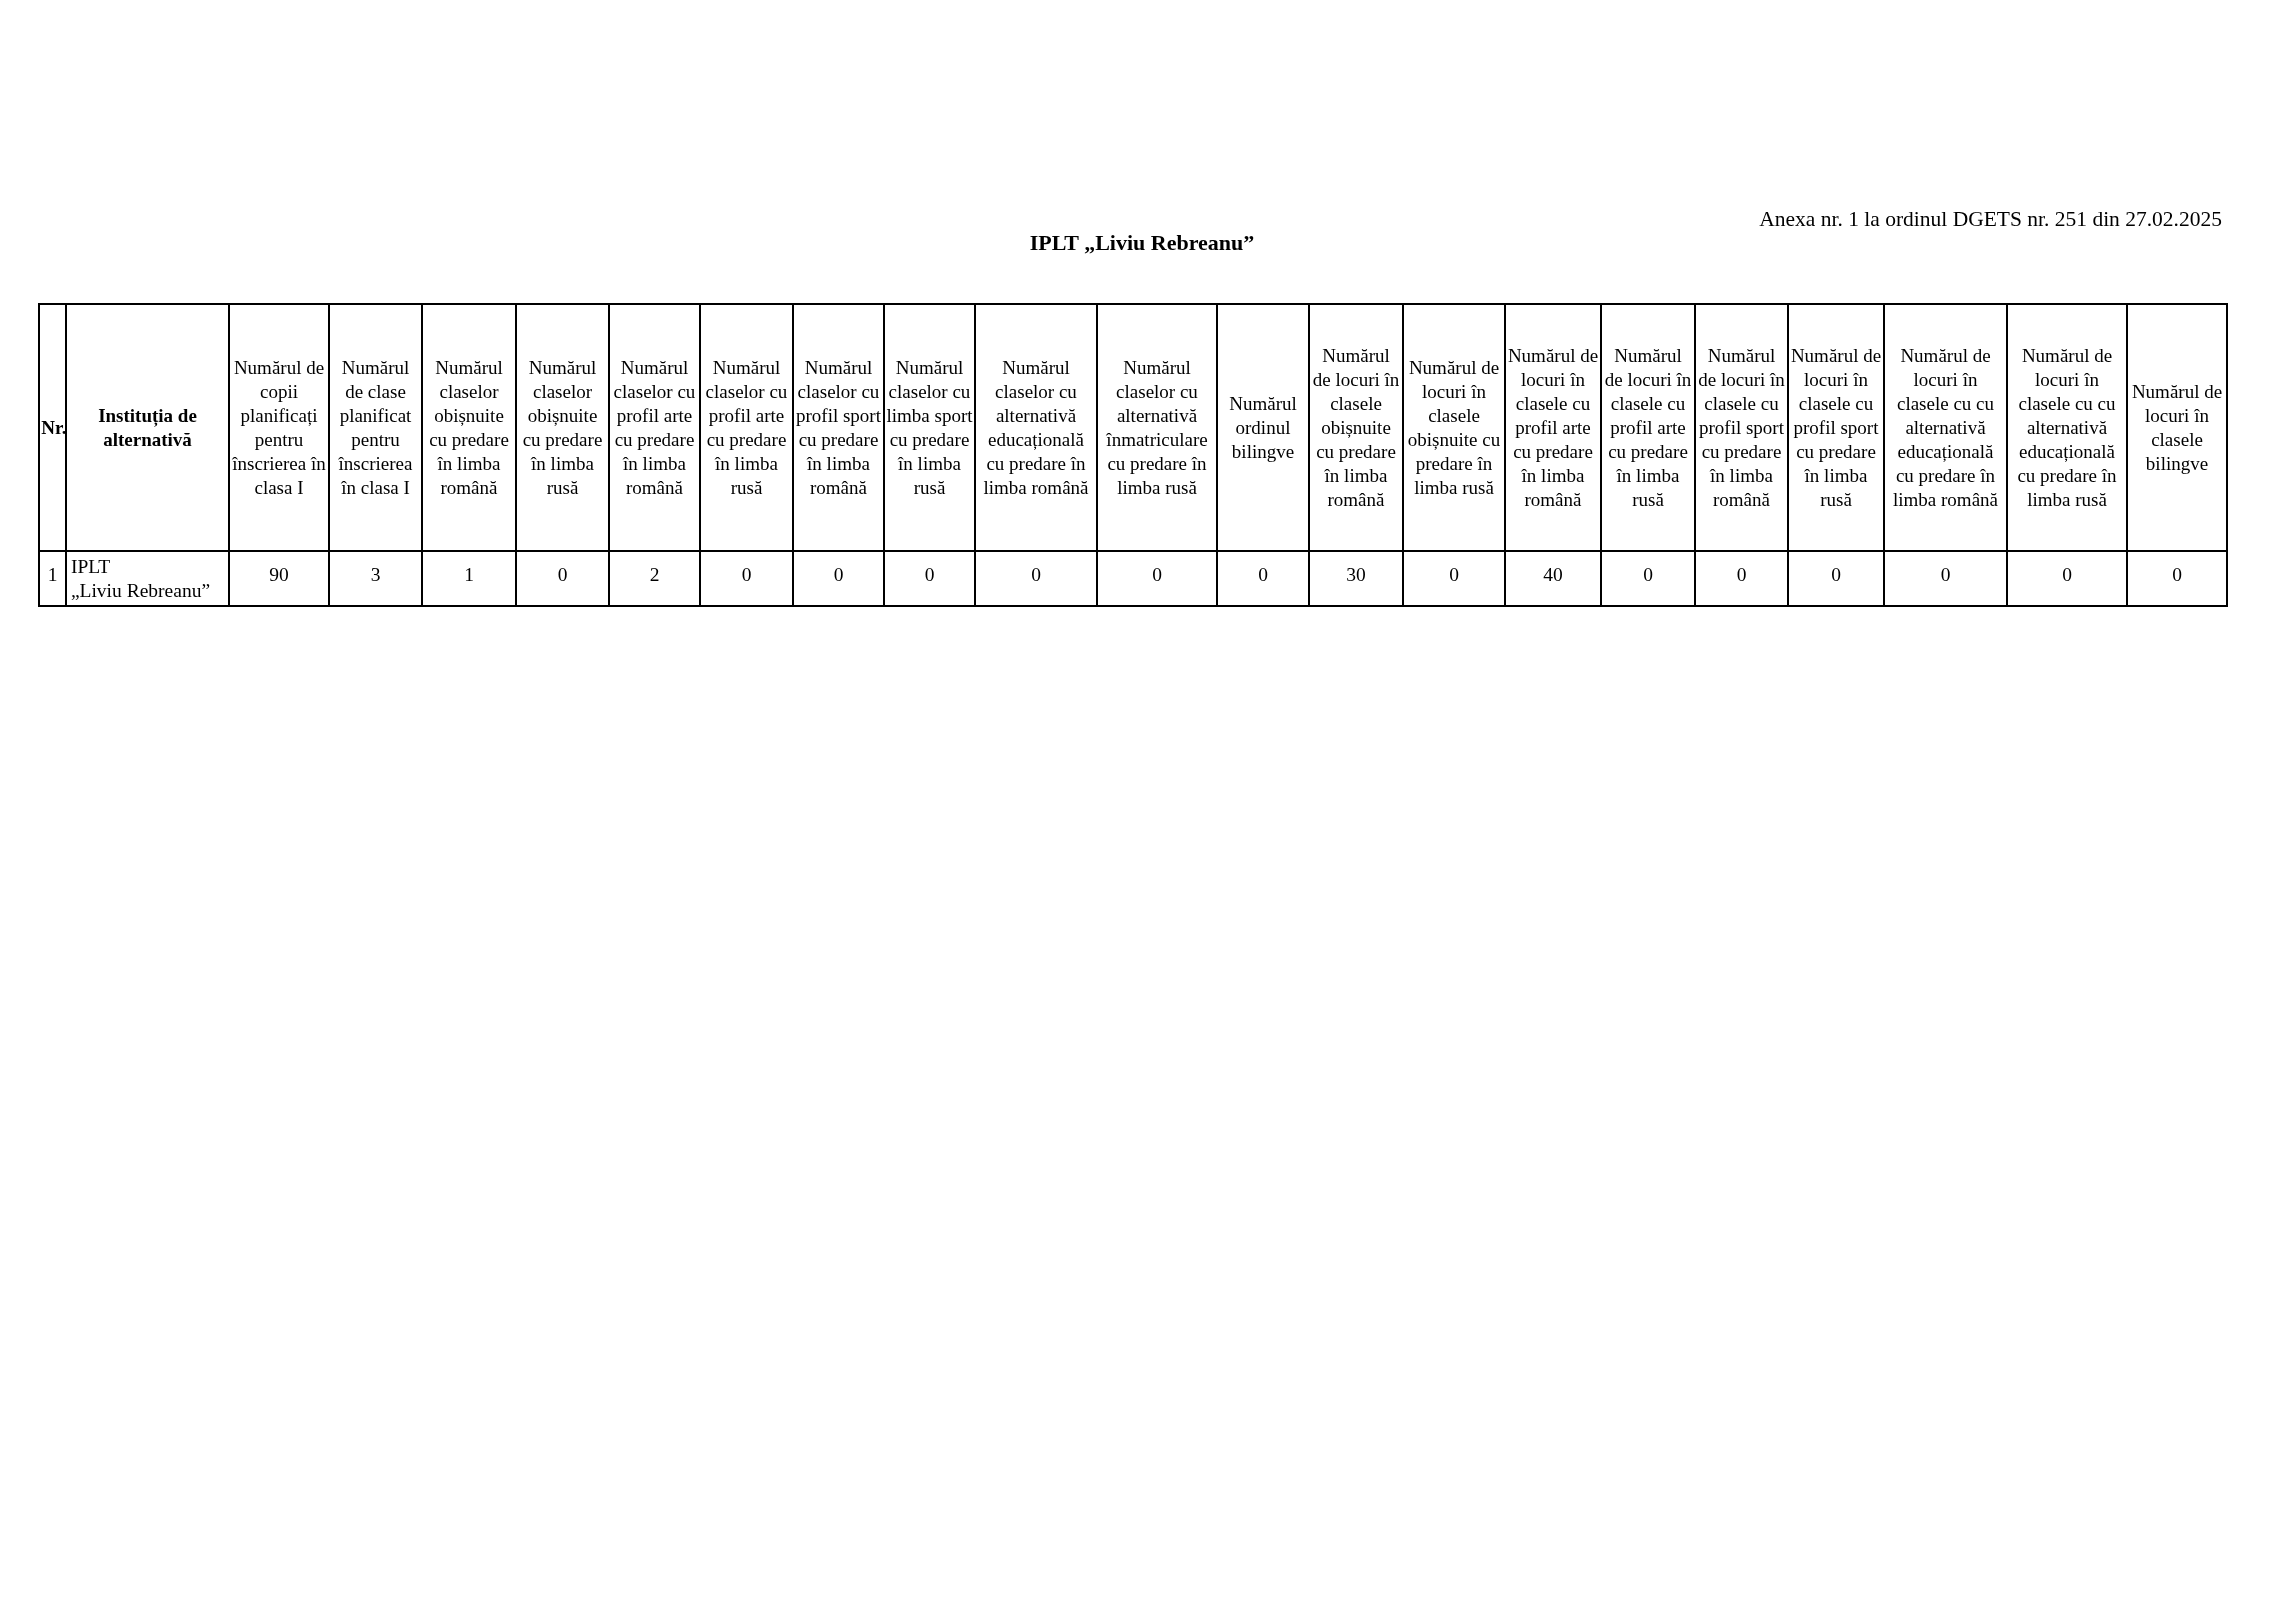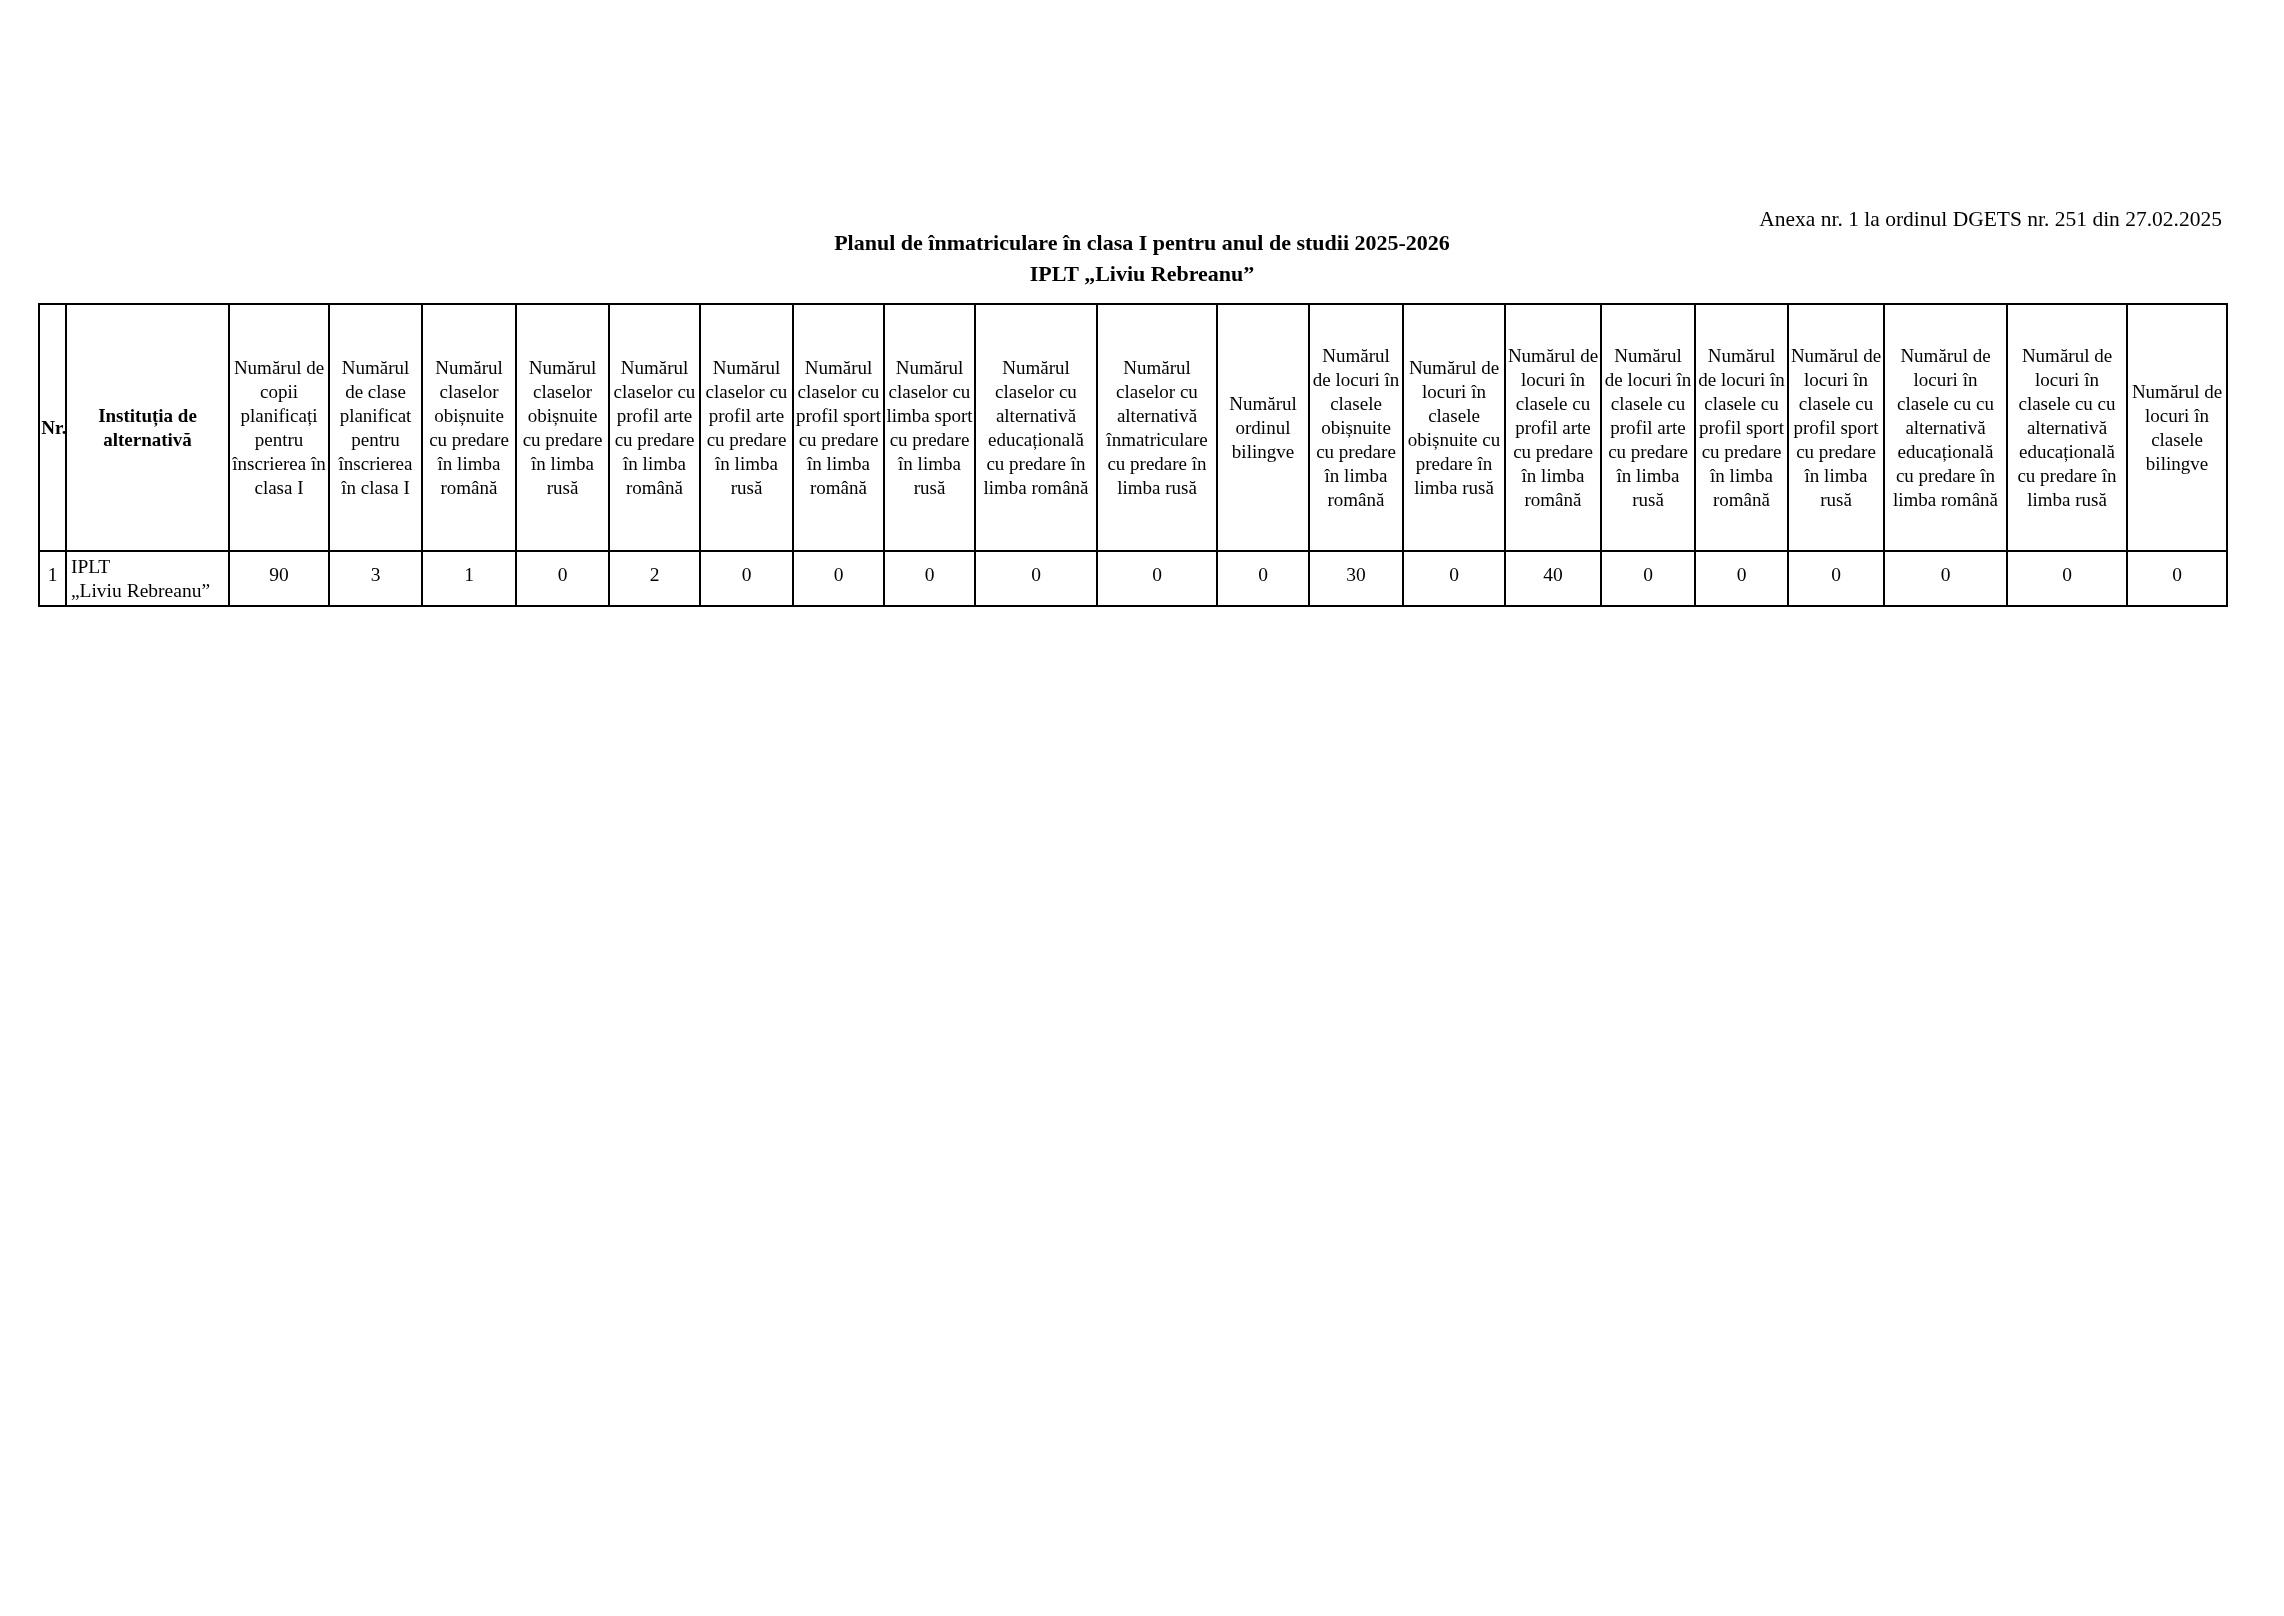--- a/index.html
+++ b/index.html
@@ -71,21 +71,20 @@
     padding: 0 1.3px 0 3.9px;
     margin-left: 40px;
   }
 </style>
 </head>
 <body>
 
 <div class="annotation">Anexa nr. 1 la ordinul DGETS nr. 251 din 27.02.2025</div>
 
 <div class="title-block">
-  <div>Planul de înmatriculare în clasa I pentru anul de studii 2025-2026</div>
   <div>IPLT „Liviu Rebreanu”</div>
 </div>
 
 <table class="main">
   <colgroup>
       <col style="width: 27px;">
       <col style="width: 163px;">
       <col style="width: 100px;">
       <col style="width: 93px;">
       <col style="width: 94px;">

